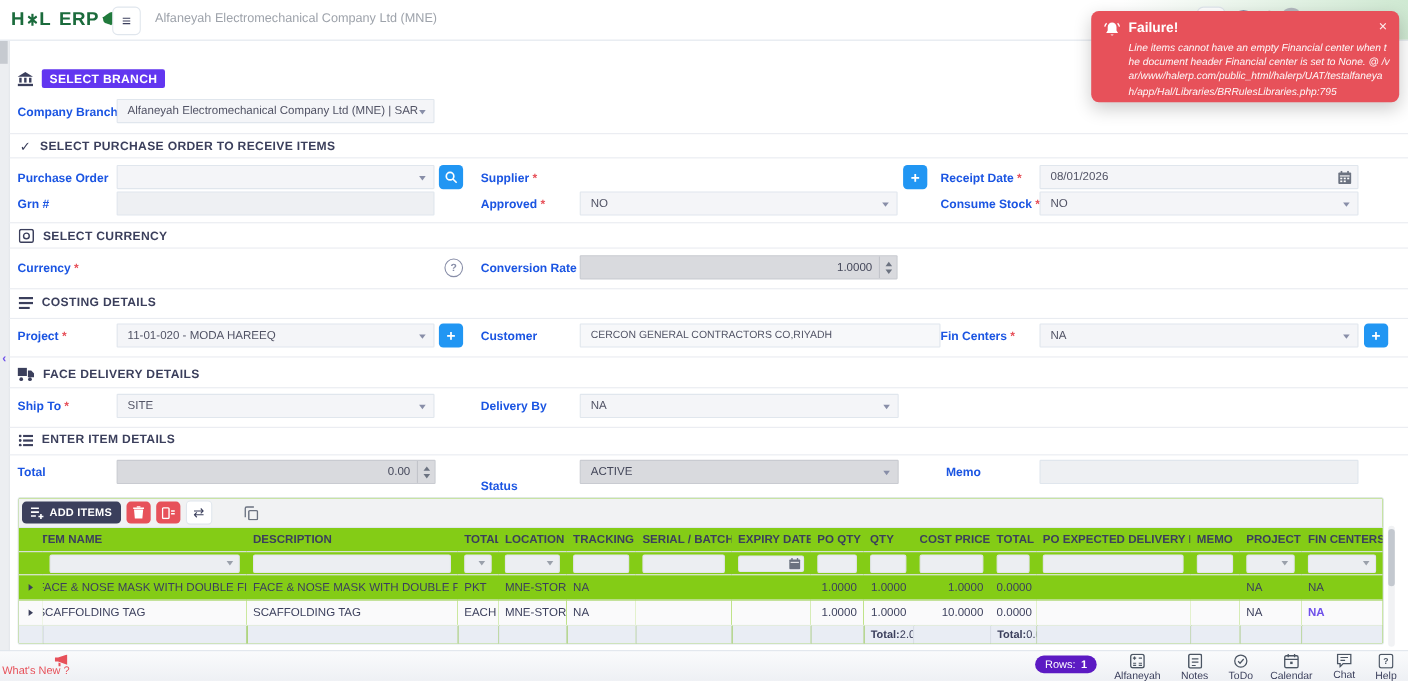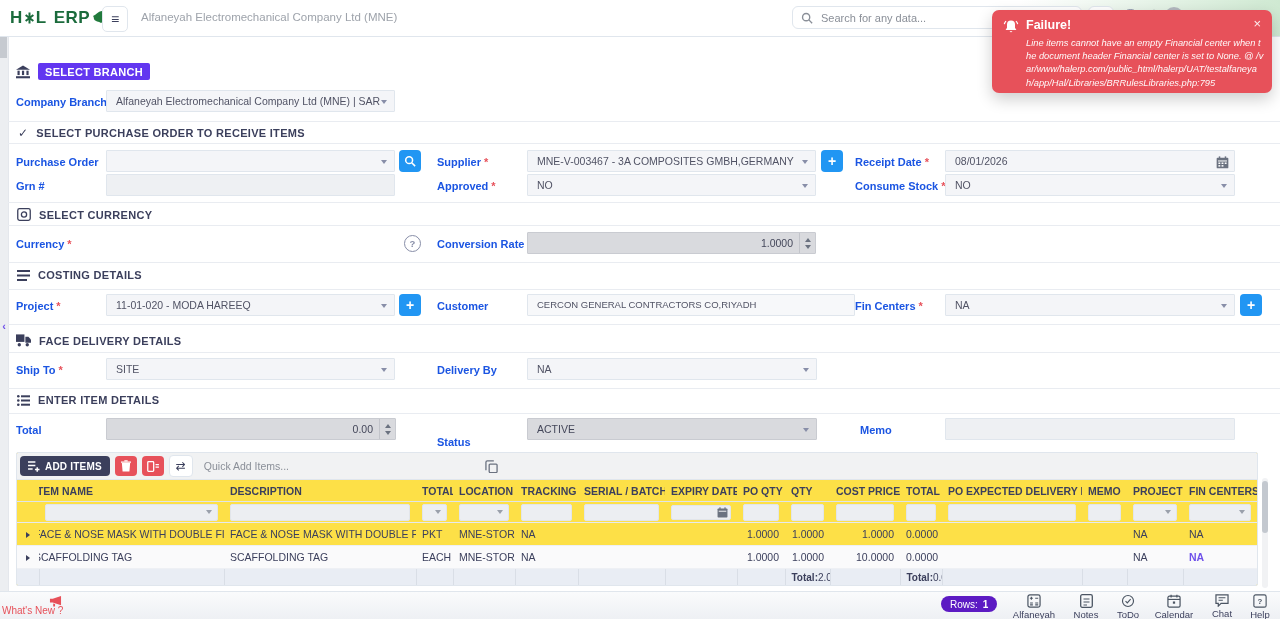--- a/index.html
+++ b/index.html
@@ -59,21 +59,21 @@
          display:flex;flex-direction:column;align-items:center;justify-content:center;gap:3px;}
   .tri-up{width:0;height:0;border-left:3px solid transparent;border-right:3px solid transparent;border-bottom:4px solid #6b7280;}
   .tri-dn{width:0;height:0;border-left:3px solid transparent;border-right:3px solid transparent;border-top:4px solid #6b7280;}
   .btn-sq{position:absolute;width:22px;height:22px;border-radius:4px;background:#2196f3;display:flex;
          align-items:center;justify-content:center;color:#fff;font-size:14px;font-weight:700;line-height:1;cursor:pointer;}
   .qmark{position:absolute;width:15px;height:15px;border:1.5px solid #888ea8;border-radius:50%;color:#888ea8;
          font-size:9.5px;font-weight:700;display:flex;align-items:center;justify-content:center;}
   .cal-in{position:absolute;right:5px;top:4px;}
   
   .gridwrap{position:absolute;left:16px;top:452px;width:1242px;height:134px;border:1px solid #e0e6ed;
-         border-radius:2px;background:#fde047;box-sizing:border-box;overflow:hidden;}
+         border-radius:2px;background:#84cc16;box-sizing:border-box;overflow:hidden;}
   .gtools{height:26px;background:#f1f2f3;border-bottom:1px solid #e0e6ed;display:flex;align-items:center;gap:5px;padding:0 3px;}
   .gbtn-dark{height:20px;background:#3b3f5c;border-radius:4px;color:#fff;font-size:10px;font-weight:700;
          display:flex;align-items:center;gap:5px;padding:0 8px;letter-spacing:.2px;cursor:pointer;}
   .gbtn-red{width:22px;height:20px;background:#e7515a;border-radius:4px;display:flex;align-items:center;justify-content:center;cursor:pointer;}
   .gbtn-w{width:22px;height:20px;background:#fff;border:1px solid #e0e6ed;border-radius:4px;display:flex;
          align-items:center;justify-content:center;color:#3b3f5c;font-size:12px;cursor:pointer;}
   .qadd{border:none;outline:none;background:transparent;font-size:10.5px;color:#3b3f5c;width:250px;padding-left:6px;
          font-family:"Liberation Sans","DejaVu Sans",sans-serif;}
   .qadd::placeholder{color:#8a8f98;}
   .copybtn{margin-left:18px;background:transparent;border:none;display:flex;cursor:pointer;}
@@ -127,27 +127,20 @@
       <span style="width:3px"></span>
       <span>ERP</span>
       <svg width="20" height="16" viewBox="0 0 20 16">
           <path fill="#217a3c" d="M1 6c4-2 6-5 9-5 3 0 5 2 8 1-1 3 1 5-2 8-2 2-5 1-7 3-2-2-6-1-7-4-.4-1.5 0-2-1-3z"></path>
         </svg>
     </div>
     <div class="burger">
         <span>≡</span>
       </div>
     <div class="comp-title">Alfaneyah Electromechanical Company Ltd (MNE)</div>
-    <div class="searchbox">
-      <svg width="12" height="12" viewBox="0 0 14 14">
-          <circle cx="6" cy="6" r="4.2" fill="none" stroke="#8a8f98" stroke-width="1.6"></circle>
-          <path d="M9.2 9.2L13 13" stroke="#8a8f98" stroke-width="1.6"></path>
-        </svg>
-      <input placeholder="Search for any data..." style="">
-    </div>
     <div class="hbtn quote-btn">
         <span>“</span>
       </div>
     <div class="hbtn circ-btn"></div>
     <div class="hbtn" style="left:1146px;top:8px">
       <svg width="16" height="16" viewBox="0 0 16 16">
           <circle cx="8" cy="5" r="3.2" fill="#8a8f98"></circle>
           <path d="M1.5 15c0-3.2 3-5 6.5-5s6.5 1.8 6.5 5z" fill="#8a8f98"></path>
         </svg>
     </div>
@@ -185,21 +178,20 @@
   <div class="lbl" style="left:16px;top:156px"><span>Purchase Order</span></div>
   <div class="sel" style="left:106px;top:150px;width:289px"><span></span></div>
   <div class="btn-sq" style="left:399px;top:150px">
     <svg width="12" height="12" viewBox="0 0 14 14">
         <circle cx="6" cy="6" r="4" fill="none" stroke="#fff" stroke-width="1.8"></circle>
         <path d="M9 9l4 4" stroke="#fff" stroke-width="1.8"></path>
       </svg>
   </div>
 
   <div class="lbl" style="left:437px;top:156px"><span>Supplier</span><span class="req">*</span></div>
-  <div class="sel" style="left:527px;top:150px;width:289px"><span>MNE-V-003467 - 3A COMPOSITES GMBH,GERMANY</span></div>
   <div class="btn-sq" style="left:821px;top:150px">
       <span>+</span>
     </div>
 
   <div class="lbl" style="left:855px;top:156px"><span>Receipt Date</span><span class="req">*</span></div>
   <div class="inp" style="left:945px;top:150px;width:290px"><span>08/01/2026</span>
     <span class="cal-in"><svg width="13" height="13" viewBox="0 0 14 14">
           <rect x="0.7" y="2" width="12.6" height="11.3" rx="1" fill="#6b7280"></rect>
           <rect x="2.2" y="4.8" width="9.6" height="1.1" fill="#fff"></rect>
           <rect x="3" y="0.4" width="1.6" height="2.6" fill="#6b7280"></rect>
@@ -336,21 +328,20 @@
       </div>
       <div class="gbtn-red">
         <svg width="12" height="11" viewBox="0 0 14 13">
             <rect x="0.8" y="0.8" width="7" height="11.4" rx="1" fill="none" stroke="#fff" stroke-width="1.5"></rect>
             <path d="M10 4.2h4M10 7.2h4" stroke="#fff" stroke-width="1.5"></path>
           </svg>
       </div>
       <div class="gbtn-w">
           <span>⇄</span>
         </div>
-      <input class="qadd" placeholder="Quick Add Items..." style="">
       <button class="copybtn">
         <svg width="13" height="13" viewBox="0 0 14 14">
             <rect x="4.5" y="4.5" width="8.5" height="9" rx="1" fill="none" stroke="#6b7280" stroke-width="1.4"></rect>
             <path d="M9.5 1H2.5A1.5 1.5 0 0 0 1 2.5V11" fill="none" stroke="#6b7280" stroke-width="1.4"></path>
           </svg>
       </button>
     </div>
 
     <table class="items">
       <colgroup>

